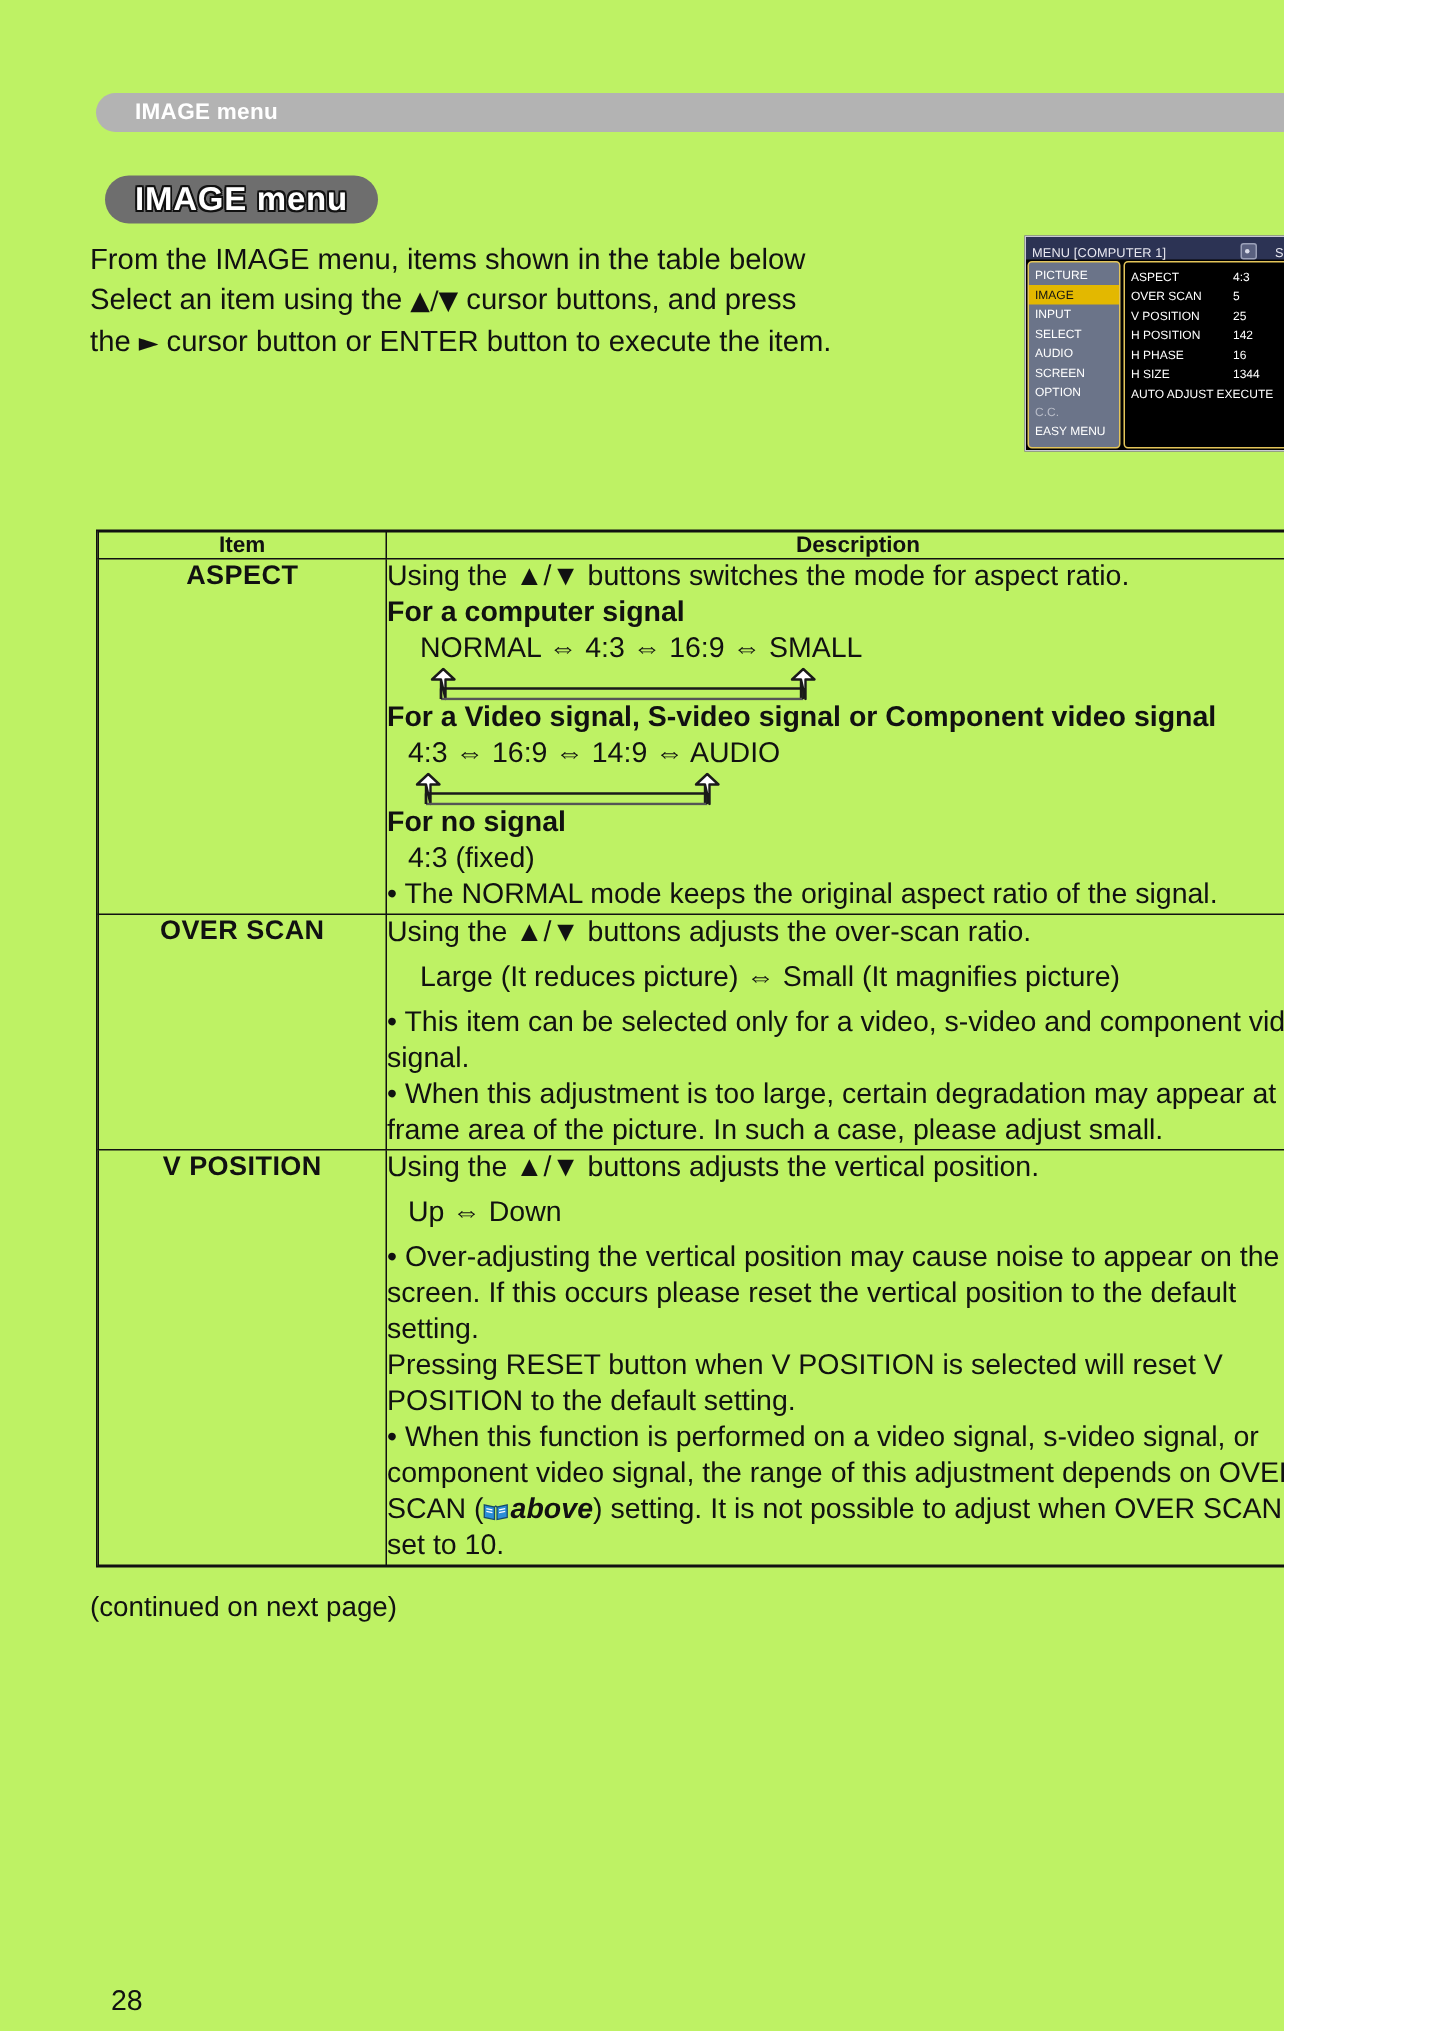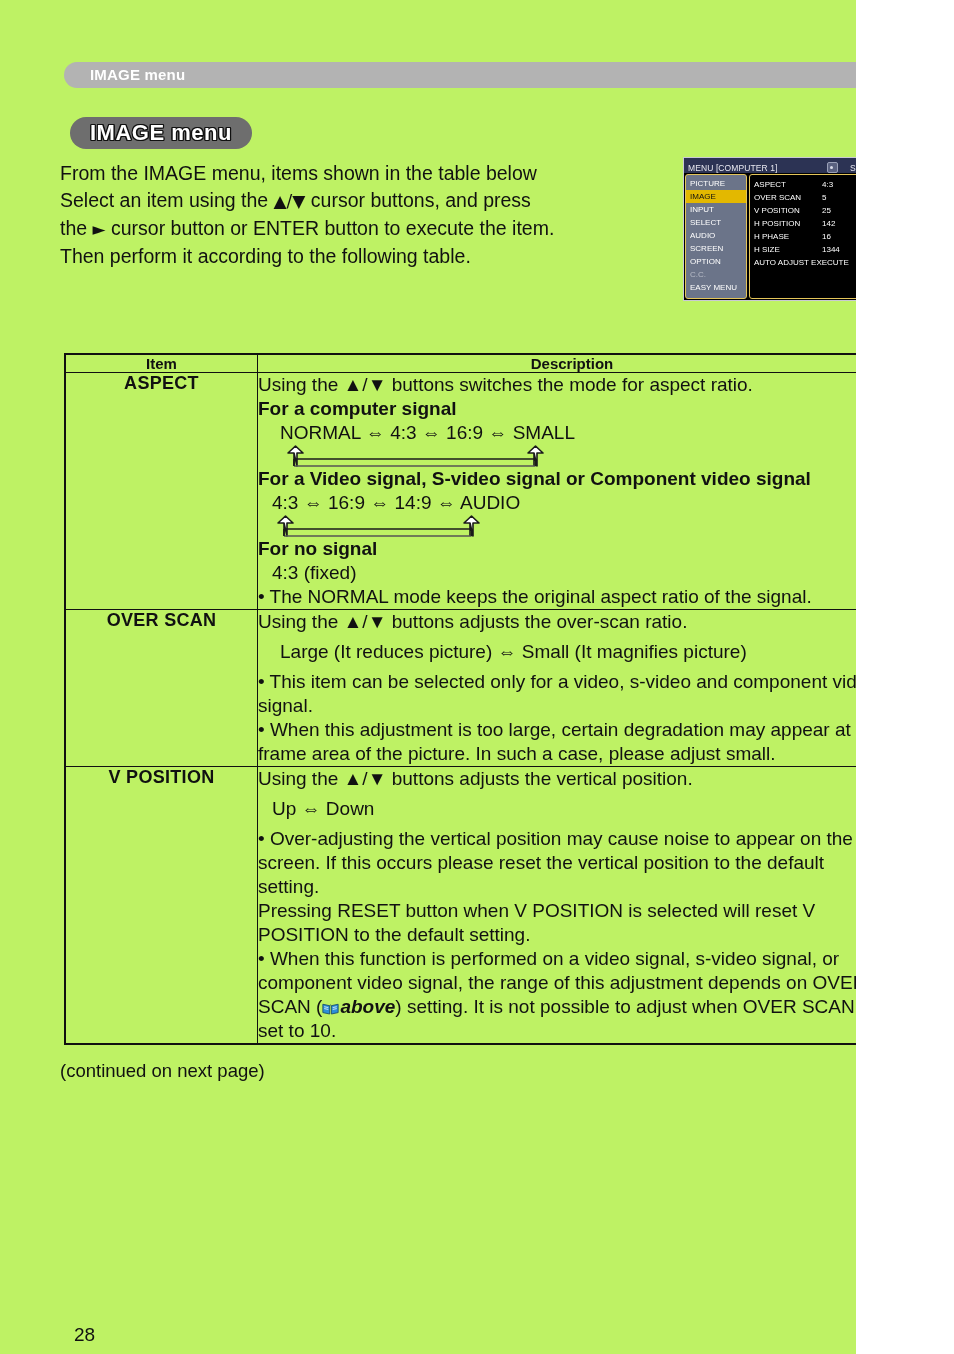--- a/index.html
+++ b/index.html
@@ -265,21 +265,20 @@
   </div>
 
   <div class="section-pill">
     <span class="section-pill-label">IMAGE menu</span>
   </div>
 
   <div class="intro">
     <p>From the IMAGE menu, items shown in the table below</p>
     <p><span>Select an item using the </span><span class="glyph">▲/▼</span><span> cursor buttons, and press</span></p>
     <p><span>the </span><span class="glyph">►</span><span> cursor button or ENTER button to execute the item.</span></p>
-    <p>Then perform it according to the following table.</p>
   </div>
 
   <div class="osd">
     <div class="osd-titlebar">
       <span class="osd-title">MENU [COMPUTER 1]</span>
       <span class="osd-select">
         <span class="osd-select-icon"></span>
         <span>SELECT</span>
       </span>
     </div>

